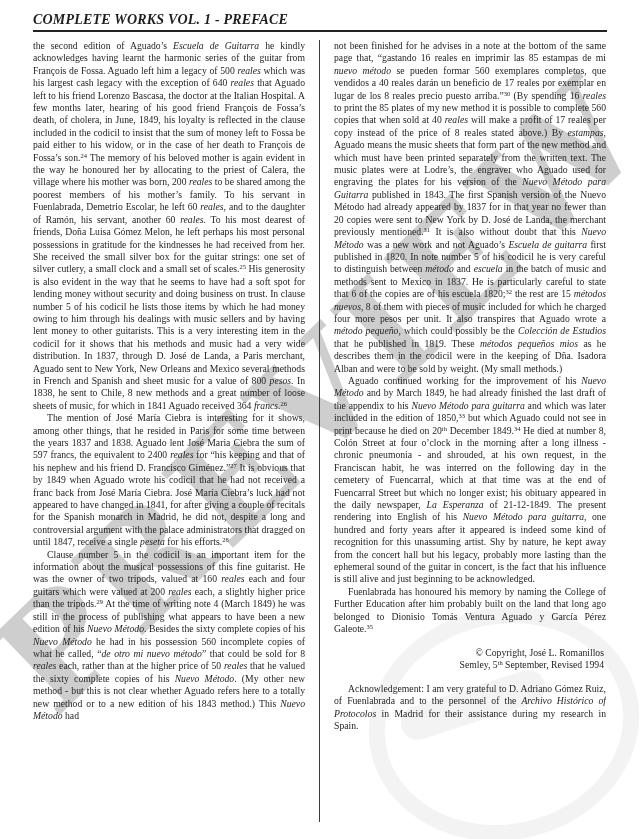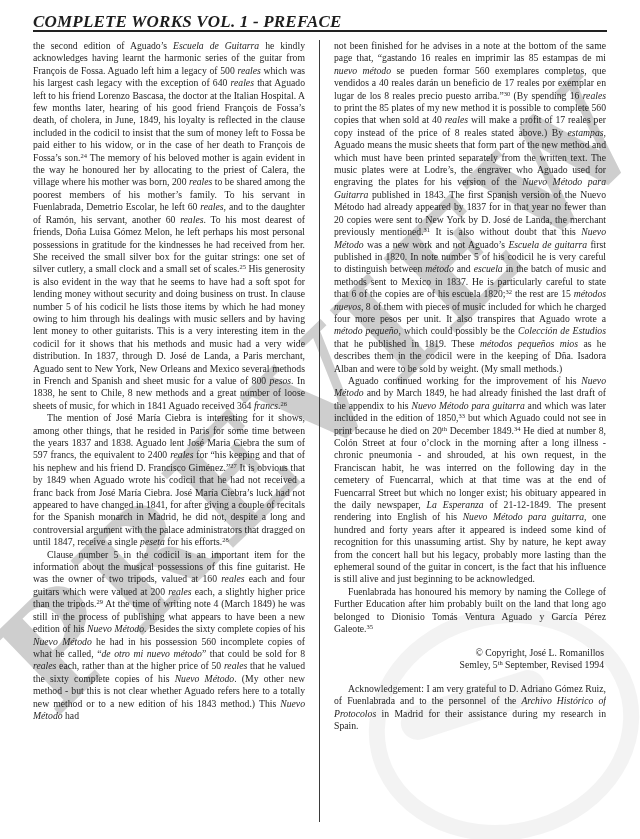--- a/index.html
+++ b/index.html
@@ -37,21 +37,21 @@
     background: rgba(140,140,140,0.10);
     border-radius: 20px;
     transform: rotate(-18deg);
   }
   
   .content { position:relative; z-index:1; }
   .header {
     position:absolute; top:12px; left:33px; right:33px;
     display:flex; justify-content:space-between; align-items:baseline;
   }
-  .header-left { font-weight:bold; font-style:italic; font-size:17px; letter-spacing:0.2px; }
+  .header-left { font-weight:bold; font-style:italic; font-size:14px; letter-spacing:0.2px; }
   .header-right { font-size:11.5px; }
   .page-num { font-weight:bold; font-size:12px; margin-left:18px; }
   .header-rule {
     position:absolute; top:30px; left:33px; right:33px;
     height:2px; background:#222;
   }
   .columns {
     position:absolute; top:40px; left:33px; right:33px; height:782px;
     display:flex;
   }

